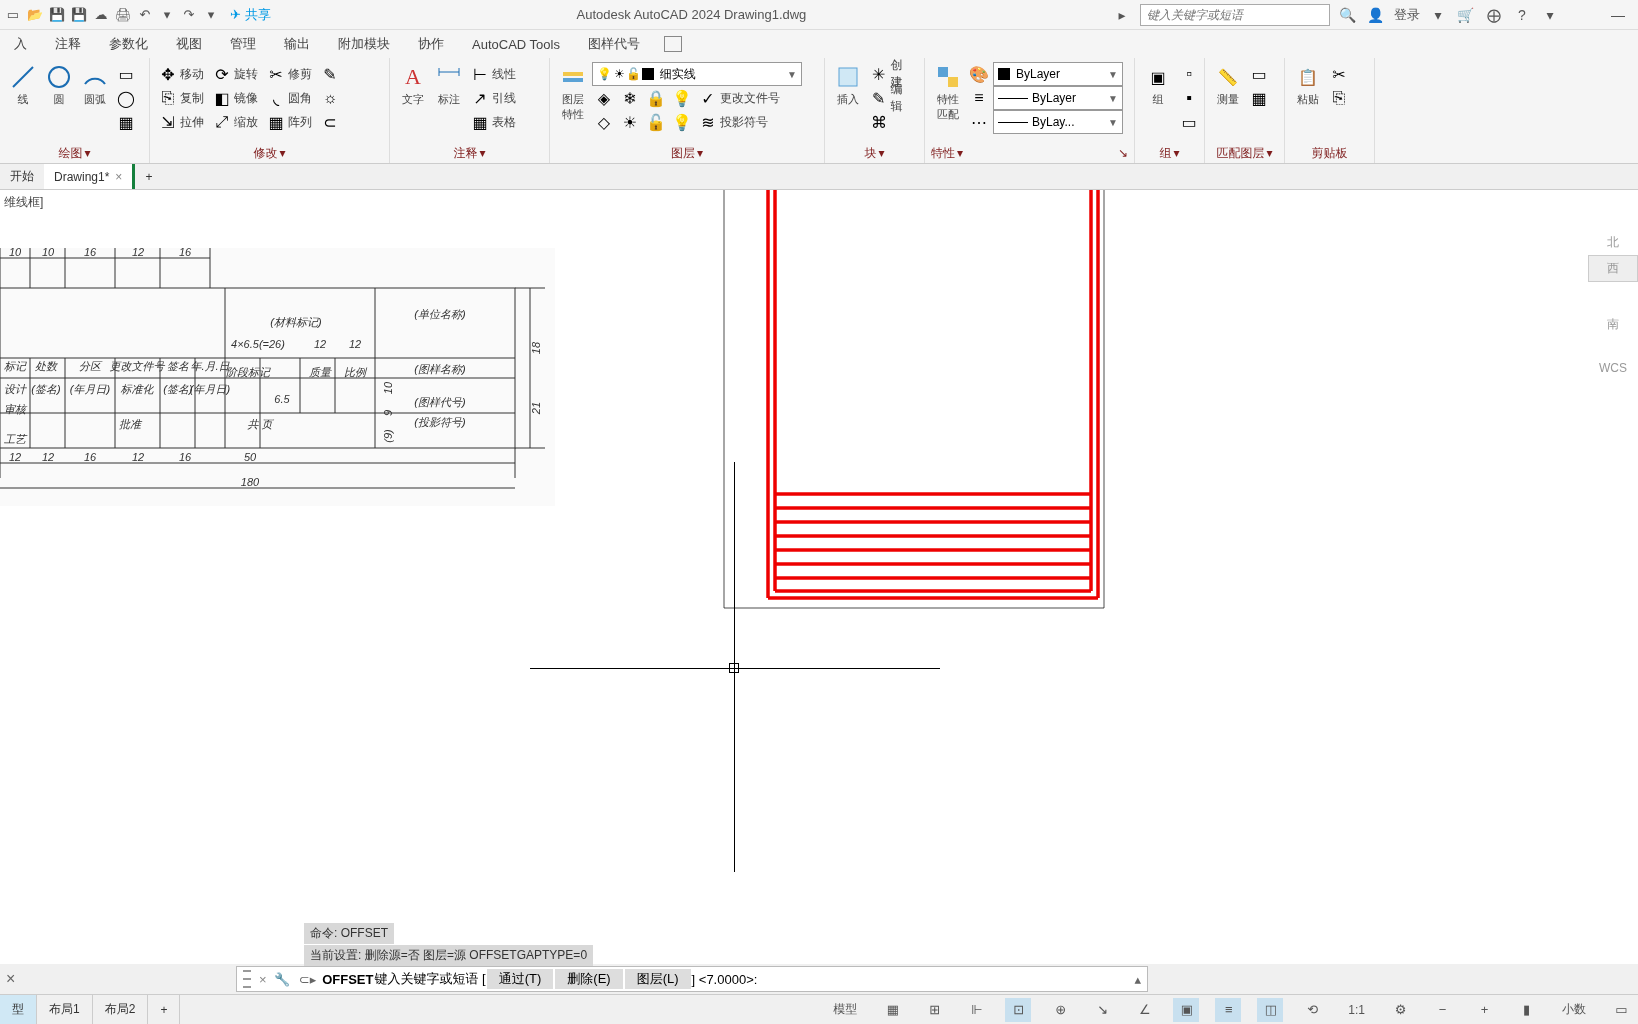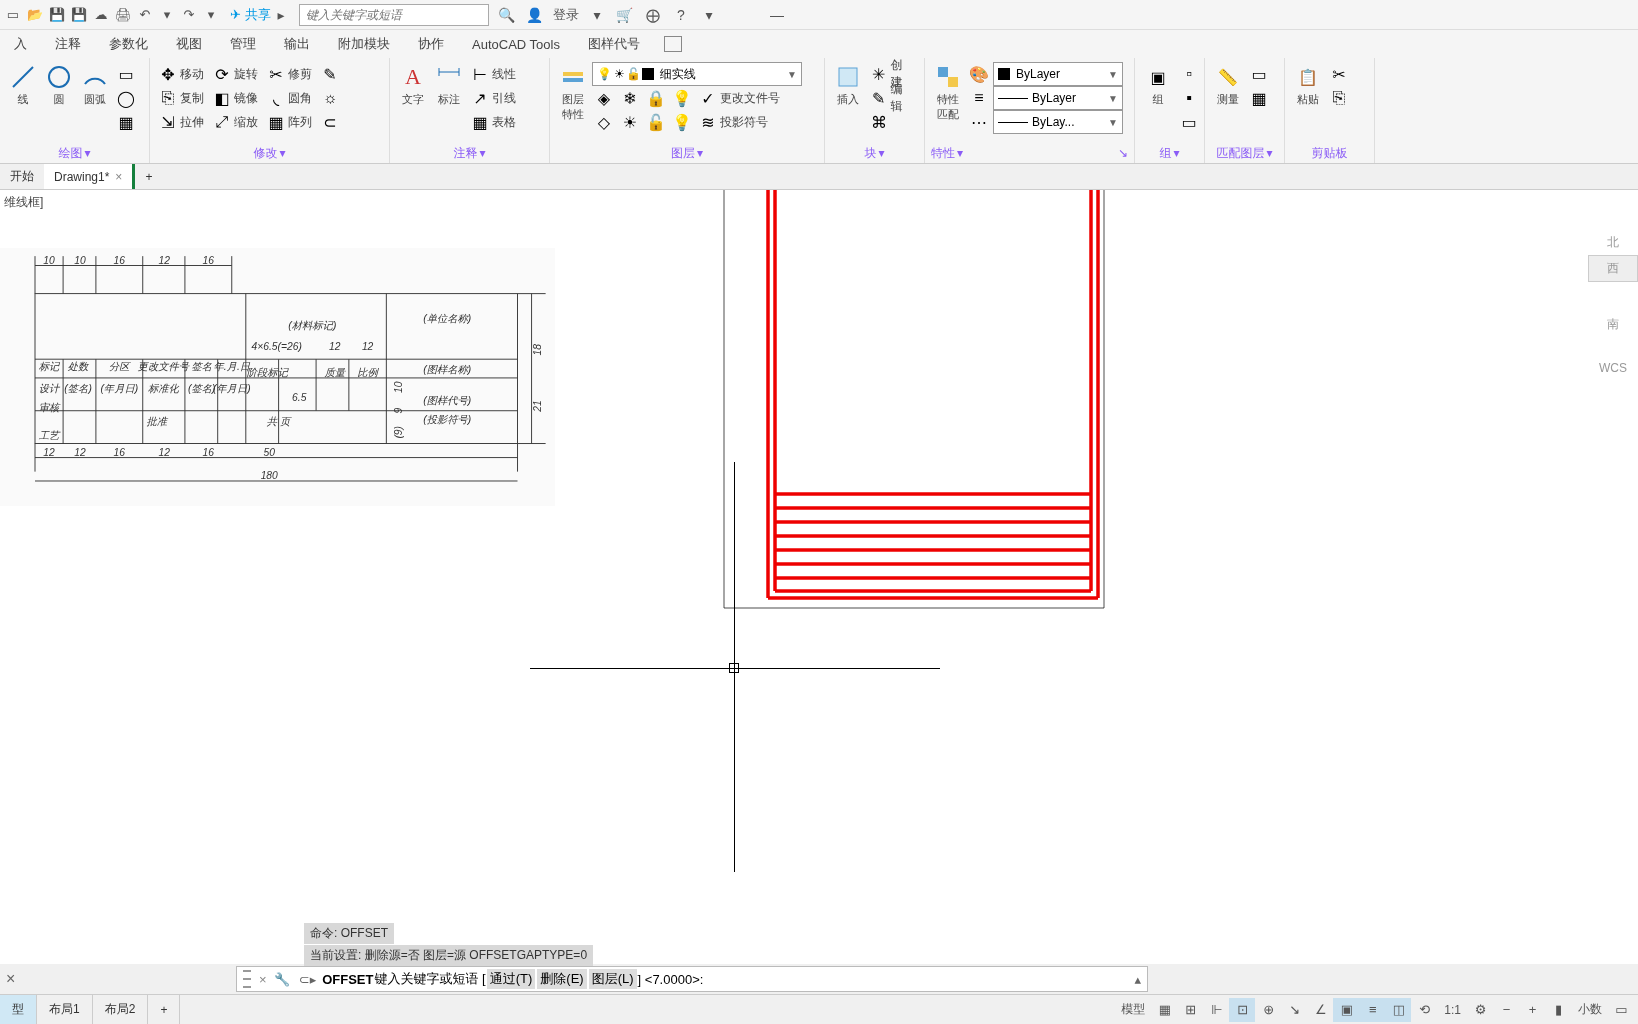--- a/index.html
+++ b/index.html
@@ -18,72 +18,72 @@
 
 
 .menubar { height:28px; background:#f5f5f5; display:flex; align-items:center; padding-left:0; gap:0; }
 .menubar .mitem { padding:0 14px; font-size:13px; color:#444; cursor:pointer; height:100%; display:flex; align-items:center; }
 .menubar .sq { width:18px; height:16px; border:1px solid #888; margin-left:10px; }
 
 
 .ribbon { height:106px; background:#f5f5f5; border-bottom:1px solid #ccc; display:flex; }
 .panel { border-right:1px solid #ddd; display:flex; flex-direction:column; padding:4px 6px 0 6px; }
 .panel-body { flex:1; display:flex; gap:2px; align-items:flex-start; }
-.panel-title { height:20px; font-size:12px; color:#8b5cf6; text-align:center; display:flex; align-items:center; justify-content:center; gap:2px; }
+.panel-title { height:20px; font-size:12px; color:#7f1d1d; text-align:center; display:flex; align-items:center; justify-content:center; gap:2px; }
 .btn-big { display:flex; flex-direction:column; align-items:center; gap:2px; padding:2px 4px; cursor:pointer; }
 .btn-big .bico { width:26px; height:26px; display:flex; align-items:center; justify-content:center; }
 .btn-big .blbl { font-size:11px; color:#444; text-align:center; }
 .btn-sm { display:flex; align-items:center; gap:4px; padding:2px 4px; cursor:pointer; height:24px; }
 .btn-sm .sico { width:16px; height:16px; display:flex; align-items:center; justify-content:center; }
 .btn-sm .slbl { font-size:12px; color:#444; }
 .col { display:flex; flex-direction:column; gap:0; }
 .combo { height:24px; border:1px solid #999; background:#fff; display:flex; align-items:center; padding:0 4px; font-size:12px; cursor:pointer; }
 .combo .swatch { width:12px; height:12px; background:#000; margin-right:6px; }
 .combo .arr { margin-left:auto; color:#666; font-size:10px; }
 
 
 .ftabs { height:26px; background:#f0f0f0; border-bottom:1px solid #ccc; display:flex; align-items:center; padding-left:0; }
 .ftab { padding:0 10px; height:100%; display:flex; align-items:center; font-size:12px; color:#333; background:#fff; border-right:3px solid #15803d; cursor:pointer; gap:6px; }
 .ftab.plain { background:transparent; border-right:none; }
 .ftab .x { color:#888; cursor:pointer; }
 
 
 .canvas { position:absolute; top:190px; left:0; right:0; bottom:60px; background:#fff; overflow:hidden; }
 .vc-label { position:absolute; top:4px; left:4px; font-size:12px; color:#444; }
-.ref-img { position:absolute; left:0; top:58px; width:555px; height:258px; background:#fafafa;padding-left:35px; }
+.ref-img { position:absolute; left:0; top:58px; width:555px; height:258px; background:#fafafa; }
 .ref-img svg { width:100%; height:100%; }
 
 .red-shape { position:absolute; }
 .cursor-cross { position:absolute; pointer-events:none; }
 .cursor-cross .h { position:absolute; height:1px; background:#000; }
 .cursor-cross .v { position:absolute; width:1px; background:#000; }
 
 
 .nav-side { position:absolute; right:0; top:40px; width:50px; text-align:center; font-size:12px; color:#999; }
 .nav-side div { padding:4px 0; }
 .nav-side .boxed { border:1px solid #ccc; background:#eee; }
 .cmd-hist { position:absolute; bottom:58px; left:304px; font-size:12px; }
 .cmd-hist div { background:#d8d8d8; padding:2px 6px; color:#333; margin-top:1px; display:inline-block; }
 .cmd-line { position:absolute; bottom:32px; left:236px; right:490px; height:26px; background:#fff; border:1px solid #bbb; display:flex; align-items:center; padding:0 6px; font-size:13px; }
 .cmd-line .handle { width:8px; height:18px; display:flex; flex-direction:column; justify-content:space-between; margin-right:8px; }
 .cmd-line .handle span { height:2px; background:#999; }
 .cmd-line .xbtn { margin-right:8px; color:#888; cursor:pointer; }
 .cmd-line .wrench { margin-right:8px; color:#888; }
 .cmd-line .arrow { margin-right:6px; color:#666; }
 .cmd-line .cmdname { font-weight:bold; margin-right:1px; }
-.cmd-line .opt { background:#ddd; padding:1px 3px; margin:0 1px; cursor:pointer; }
+.cmd-line .opt { background:#ddd; padding:1px 12px; margin:0 1px; cursor:pointer; }
 .cmd-line .expand { margin-left:auto; color:#666; cursor:pointer; }
 .close-x { position:absolute; bottom:36px; left:6px; font-size:16px; color:#666; cursor:pointer; }
 
 
 .bottombar { position:absolute; bottom:0; left:0; right:0; height:30px; background:#f0f0f0; border-top:1px solid #ccc; display:flex; align-items:center; }
 .layout-tabs { display:flex; height:100%; }
 .ltab { padding:0 12px; display:flex; align-items:center; font-size:12px; color:#333; border-right:1px solid #ccc; cursor:pointer; }
 .ltab.active { background:#d0e8f5; }
-.status-right { margin-left:auto; display:flex; align-items:center; gap:0; padding-right:4px; }
+.status-right { margin-left:auto; display:flex; align-items:center; gap:16px; padding-right:4px; }
 .sbtn { width:26px; height:24px; display:flex; align-items:center; justify-content:center; color:#555; cursor:pointer; font-size:13px; border-left:1px solid transparent; }
 .sbtn.on { background:#c8e0ef; }
 .sbtn.txt { width:auto; padding:0 6px; font-size:12px; }
 
 svg { overflow:visible; }
 </style>
 </head>
 <body>
 
 <div class="titlebar">
@@ -96,20 +96,21 @@
     <span class="ico">🖨</span>
     <span class="ico">↶</span>
     <span class="ico">▾</span>
     <span class="ico">↷</span>
     <span class="ico">▾</span>
   </div>
   <div class="share">
     <span>✈</span>
     <span>共享</span>
   </div>
+  <div class="title-center">Autodesk AutoCAD 2024   Drawing1.dwg</div>
   <div class="title-right">
     <span class="ico">▸</span>
     <input class="searchbox" placeholder="键入关键字或短语" style="">
     <span class="ico">🔍</span>
     <span class="ico">👤</span>
     <span class="signin">登录</span>
     <span class="ico">▾</span>
     <span class="ico">🛒</span>
     <span class="ico">⨁</span>
     <span class="ico">?</span>

